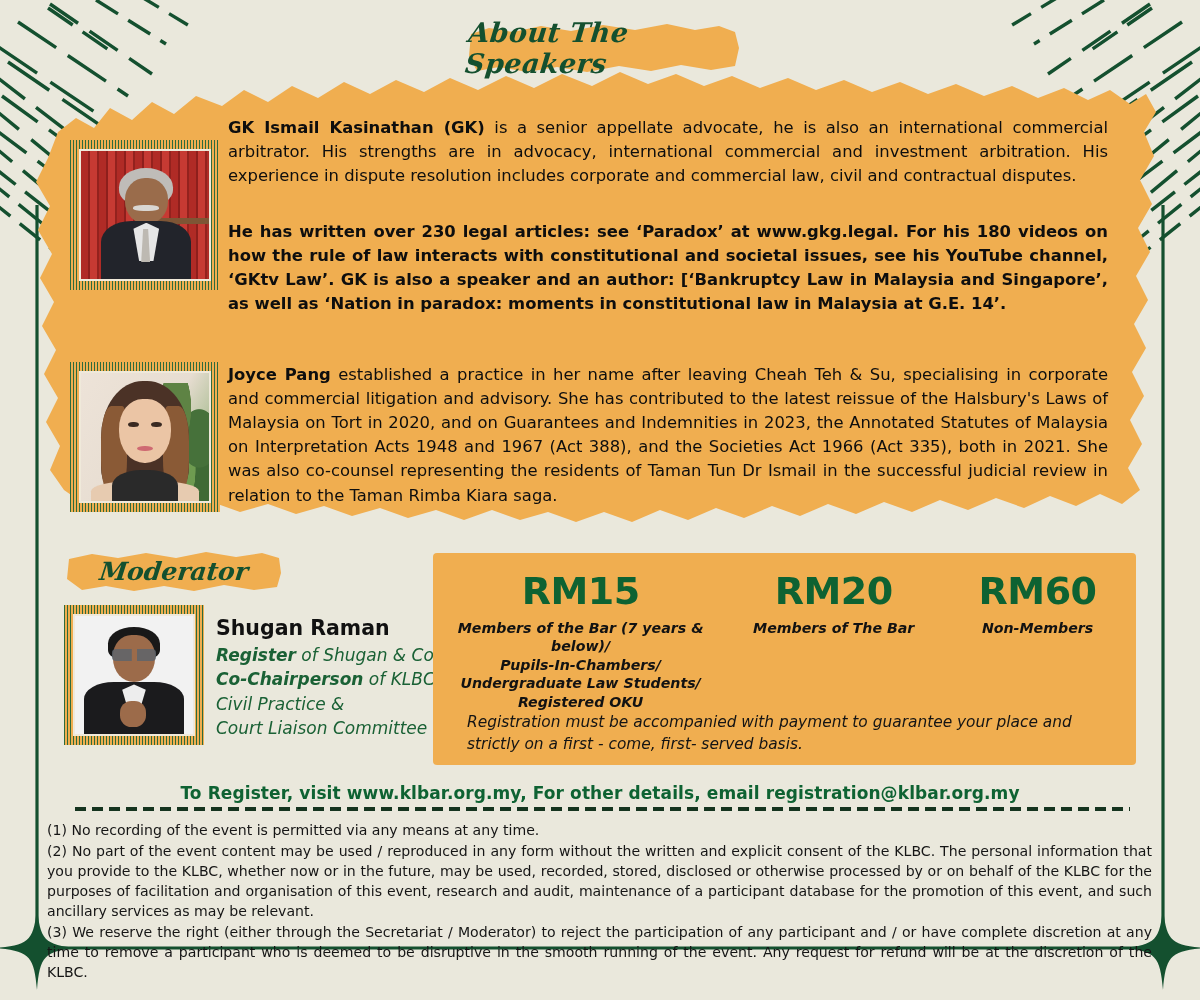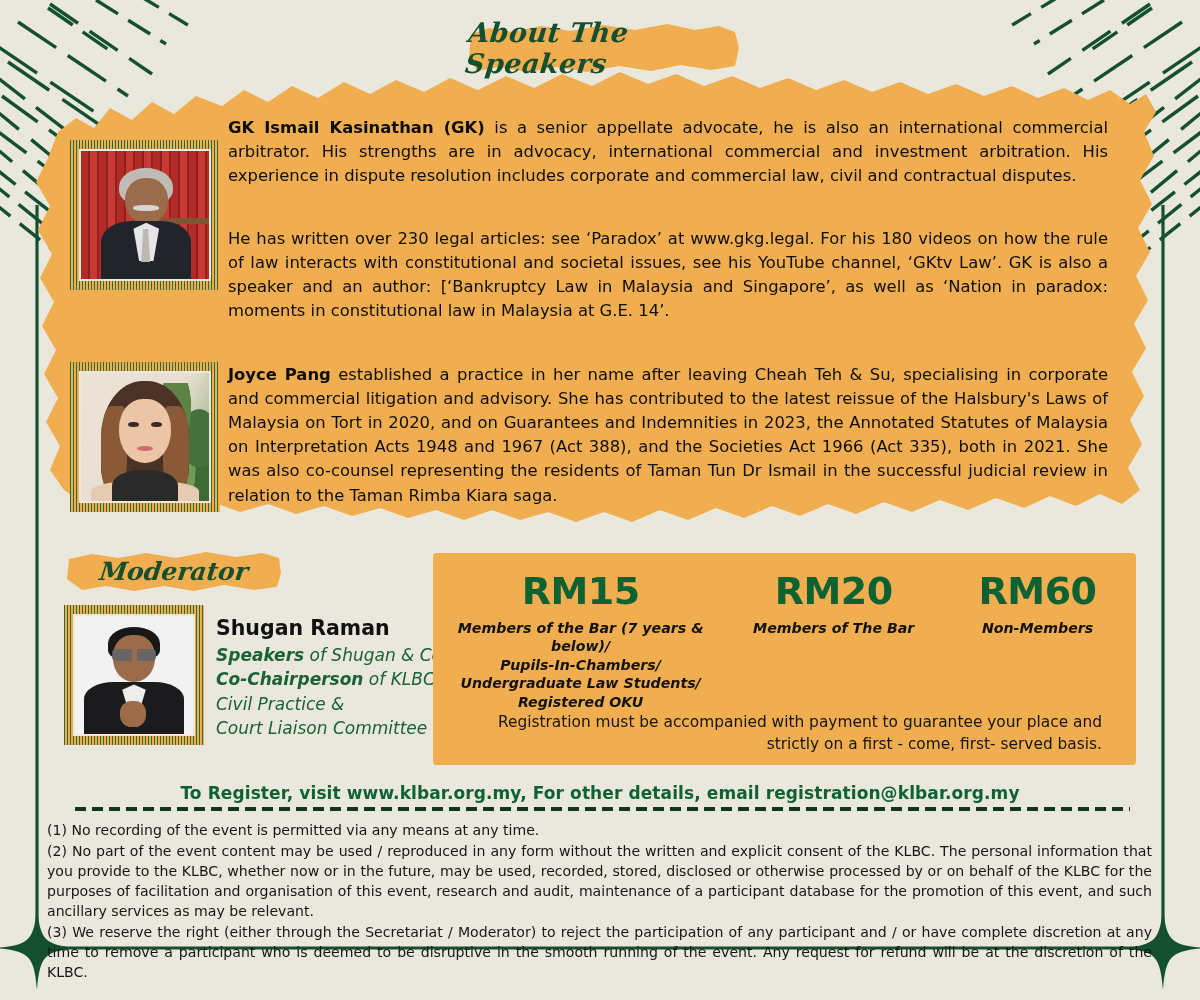--- a/index.html
+++ b/index.html
@@ -111,21 +111,21 @@
   .spk-text{
     position:absolute;
     color:#0E0E0E;
     font-size:16.4px;
     line-height:1.47;
     text-align:justify;
     font-family:"DejaVu Sans", sans-serif;
   }
   .spk-text b{font-weight:bold;}
   .p-gk1{left:228px;top:116px;width:880px;}
-  .p-gk2{left:228px;top:227px;width:880px;}
+  .p-gk2{left:228px;top:220px;width:880px;font-weight:bold;}
   .p-jp{left:228px;top:363px;width:880px;}
 
   
   .price-card{
     position:absolute;left:433px;top:553px;width:703px;height:212px;
     background:#F0AE50;border-radius:4px;
   }
   .price-cols{position:absolute;left:0;top:18px;width:100%;display:flex;}
   .pcol{text-align:center;}
   .pcol.c1{width:42%;}
@@ -135,22 +135,23 @@
     font-family:"DejaVu Sans", sans-serif;
     font-weight:bold;font-size:38px;color:#0E6232;letter-spacing:-.5px;line-height:1.1;
   }
   .pdesc{
     margin-top:6px;
     font-family:"DejaVu Sans", sans-serif;
     font-weight:bold;font-style:italic;font-size:14.2px;color:#121212;line-height:1.3;
   }
   .pnote{
     position:absolute;left:34px;right:34px;top:158px;
-    text-align:right;font-size:15.4px;color:#141414;line-height:1.45;
-    font-family:"DejaVu Sans", sans-serif;
+    text-align:left;font-size:15.4px;color:#141414;line-height:1.45;
+    font-family:"DejaVu Sans", sans-serif;
+    font-style:italic;
   }
 
   
   .mod-photo{position:absolute;left:64px;top:605px;width:140px;height:140px;}
   .mod-info{position:absolute;left:216px;top:616px;width:330px;}
   .mod-name{
     font-family:"DejaVu Sans", sans-serif;
     font-weight:bold;font-size:20.5px;color:#111;line-height:1.25;
   }
   .mod-line{
@@ -315,21 +316,21 @@
           <div class="sr-face"></div>
           <div class="sr-glass"></div>
         <div class="sr-hand"></div>
       </div>
     </div>
   </div>
 
   <div class="mod-info">
     <div class="mod-name">Shugan Raman</div>
     <div class="mod-line">
-      <b>Speakers</b><span> of Shugan &amp; Co.</span>
+      <b>Register</b><span> of Shugan &amp; Co.</span>
     </div>
     <div class="mod-line">
       <b>Co-Chairperson</b><span> of  KLBC</span>
     </div>
     <div class="mod-line">Civil Practice &amp;</div>
     <div class="mod-line">Court Liaison Committee</div>
   </div>
 
   <div class="price-card">
     <div class="price-cols">

